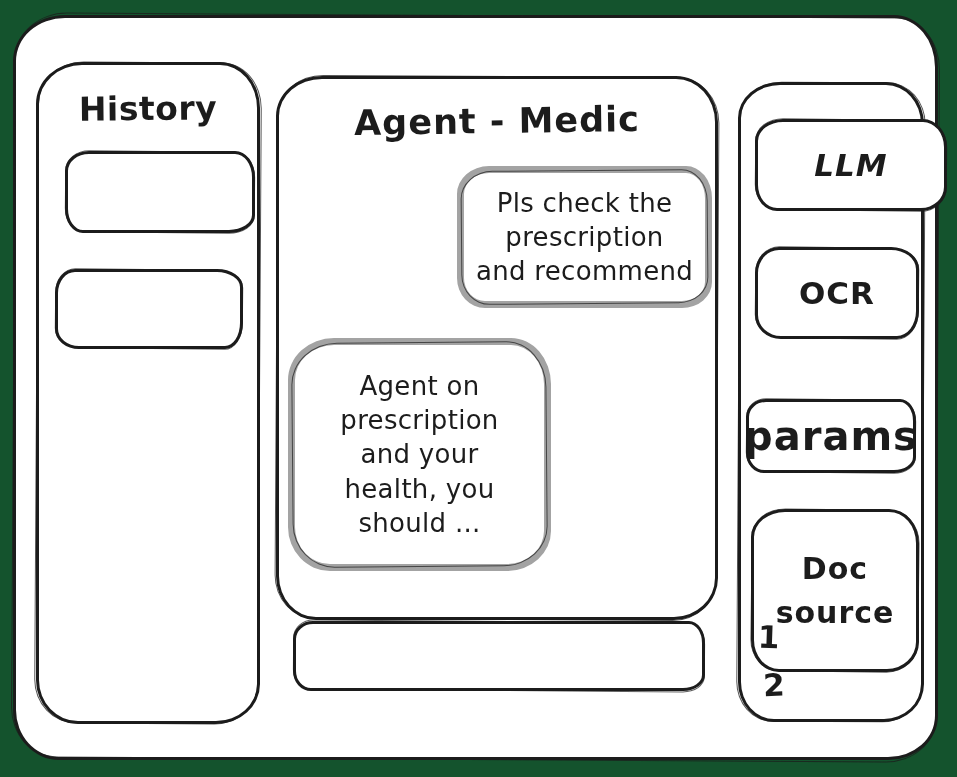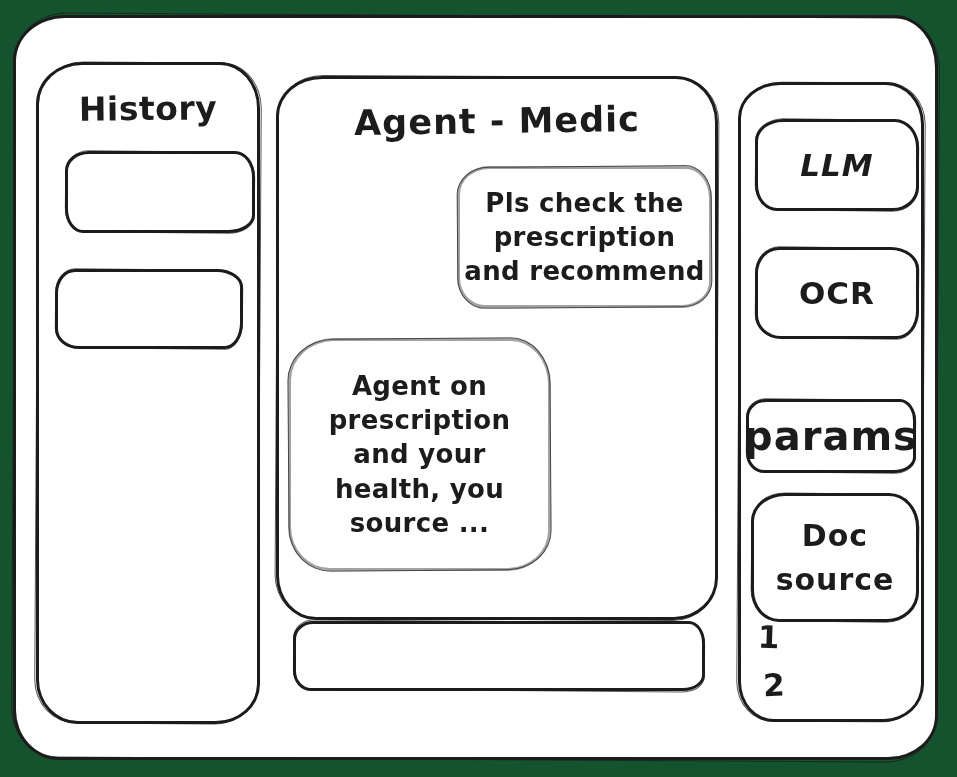--- a/index.html
+++ b/index.html
@@ -83,30 +83,30 @@
     width: 100%;
     text-align: center;
     font-size: 35px;
     font-weight: 600;
     letter-spacing: 1px;
     top: 22px;
     transform: rotate(-0.8deg);
   }
   .bubble {
     position: absolute;
-    border: 3px solid #a3a3a3;
+    border: 7px solid #a3a3a3;
     background: #ffffff;
     box-sizing: border-box;
     display: flex;
     flex-direction: column;
     justify-content: center;
     align-items: center;
     text-align: center;
     font-size: 26px;
-    font-weight: 700;
+    font-weight: 400;
     line-height: 1.32;
     letter-spacing: 0.3px;
   }
   .bubble::before {
     content: "";
     position: absolute; inset: -3px;
     border: 1.5px solid rgba(28,28,28,0.7);
     border-radius: inherit;
     transform: rotate(-0.5deg);
     pointer-events: none;
@@ -159,36 +159,36 @@
   }
   .tool-btn::before {
     content: "";
     position: absolute; inset: -3px;
     border: 1.5px solid rgba(28,28,28,0.7);
     border-radius: inherit;
     transform: rotate(0.7deg);
     pointer-events: none;
   }
   .btn-llm {
-    left: 14px; top: 34px; width: 164px; height: 92px;
+    left: 14px; top: 34px; width: 192px; height: 92px;
     border-radius: 28px 24px 26px 22px / 22px 28px 24px 26px;
     font-style: italic;
   }
   .btn-ocr {
     left: 14px; top: 146px; width: 164px; height: 92px;
     border-radius: 24px 28px 22px 26px / 26px 22px 28px 24px;
     margin-top: 16px;
   }
   .btn-params {
     left: 5px; top: 314px; width: 170px; height: 74px;
     border-radius: 20px 16px 22px 18px / 18px 22px 16px 20px;
     font-size: 40px;
   }
   .btn-doc {
-    left: 10px; top: 408px; width: 168px; height: 129px;
+    left: 10px; top: 424px; width: 168px; height: 163px;
     border-radius: 34px 30px 32px 28px / 28px 34px 30px 32px;
     font-size: 30px;
     line-height: 1.45;
     padding: 0 22px;
   }
   .doc-num {
     position: absolute;
     font-size: 31px;
     font-weight: 600;
   }
@@ -215,21 +215,21 @@
       <div>Pls check the</div>
       <div>prescription</div>
       <div>and recommend</div>
     </div>
 
     <div class="bubble bubble-assistant">
       <div>Agent on</div>
       <div>prescription</div>
       <div>and your</div>
       <div>health, you</div>
-      <div>source ...</div>
+      <div>should ...</div>
     </div>
 
     <div class="chat-input"></div>
   </main>
 
   <aside class="sketch panel-right">
     <button class="tool-btn btn-llm">LLM</button>
     <button class="tool-btn btn-ocr">OCR</button>
     <button class="tool-btn btn-params">params</button>
     <button class="tool-btn btn-doc">Doc source</button>

